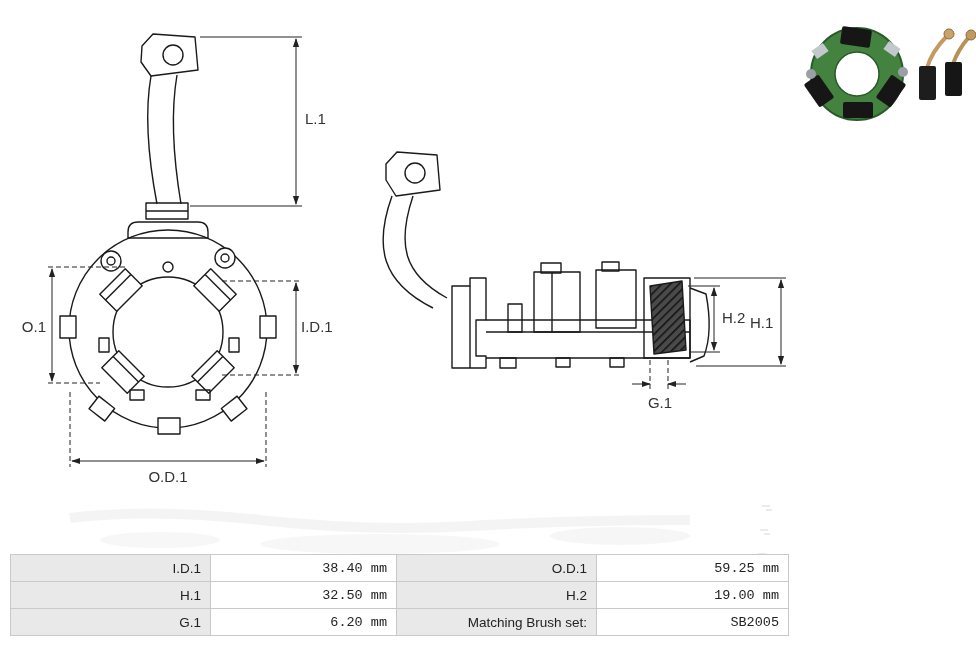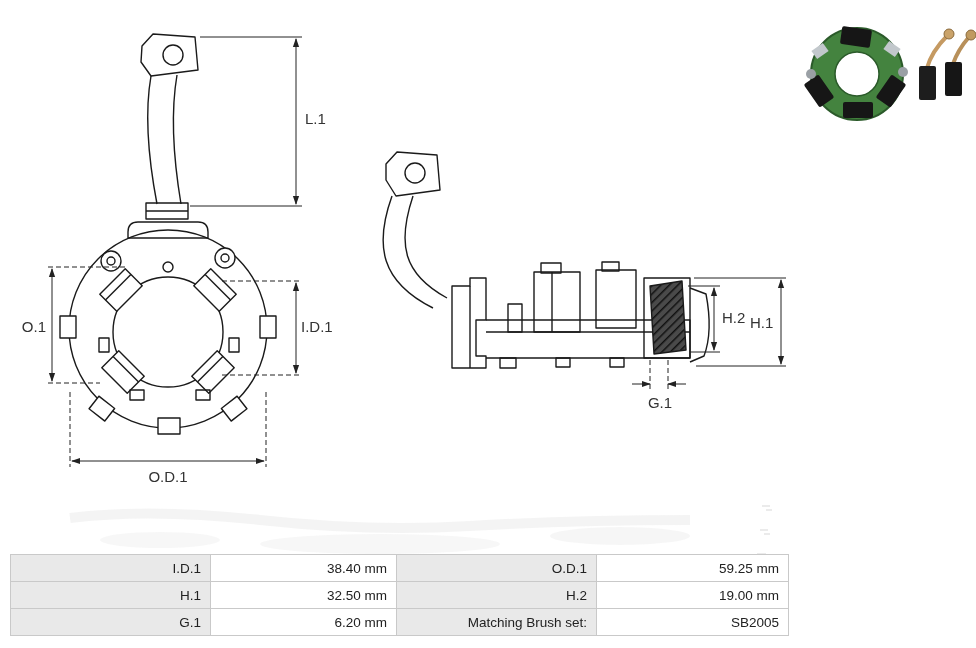--- a/index.html
+++ b/index.html
@@ -15,21 +15,21 @@
   table.specs{
     position:absolute;left:10px;top:554px;
     width:778px;border-collapse:collapse;
     font-size:13.5px;color:#222;table-layout:fixed;
   }
   table.specs td{
     border:1px solid #c9c9c9;height:26px;
     padding:0 9px;text-align:right;white-space:nowrap;overflow:hidden;
   }
   td.lbl{background:#e9e9e9;}
-  td.val{background:#ffffff;}
+  td.val{background:#ffffff;font-family:Liberation Mono, monospace;}
   col.c-lbl1{width:200px}
   col.c-val1{width:186px}
   col.c-lbl2{width:200px}
   col.c-val2{width:192px}
 </style>
 </head>
 <body>
 
 <div class="drawing-area">
 <svg width="976" height="555" viewBox="0 0 976 555" xmlns="http://www.w3.org/2000/svg">

